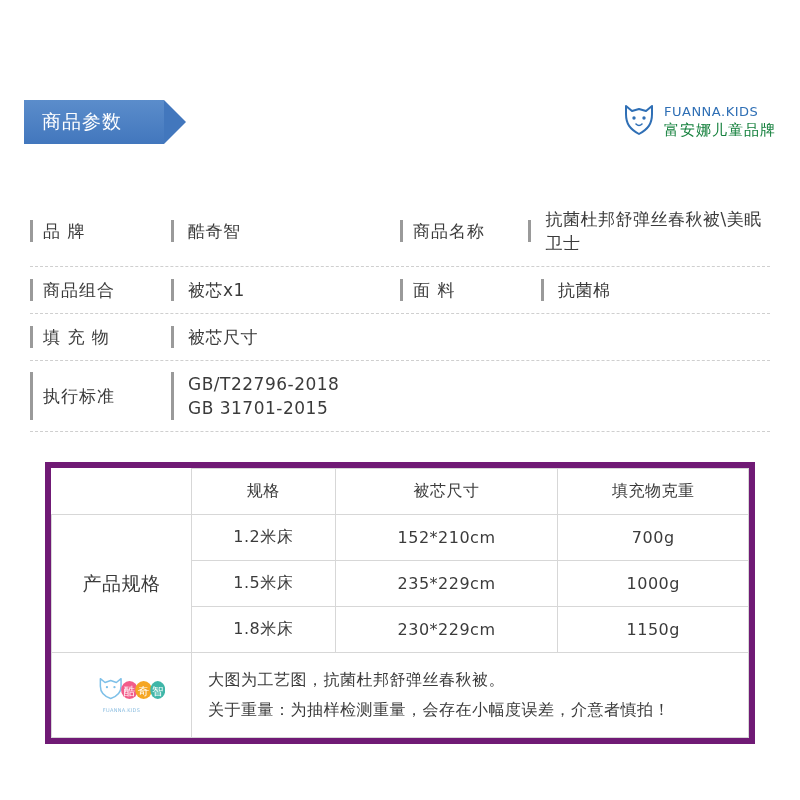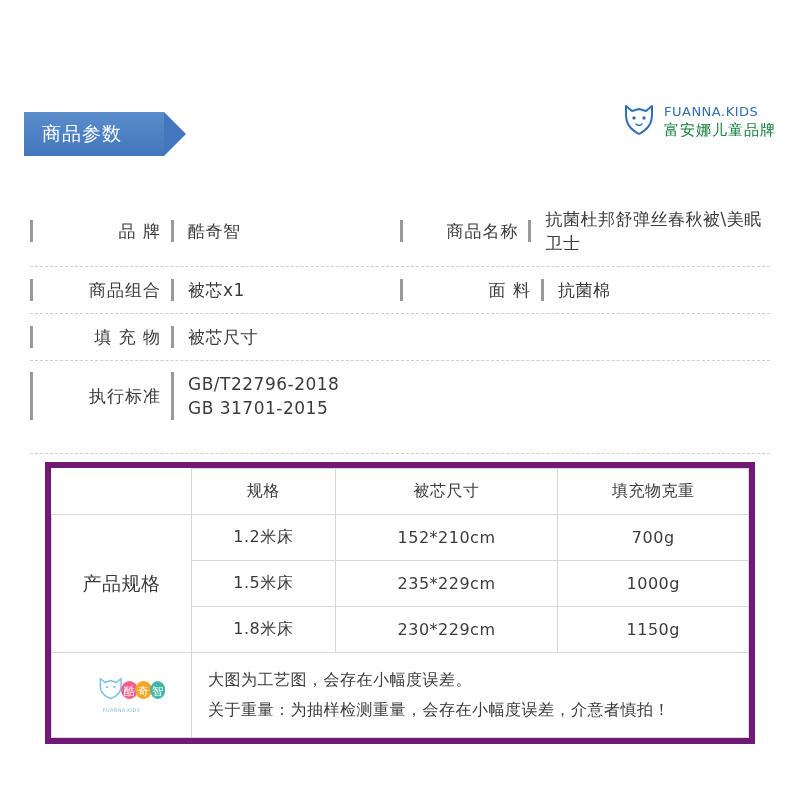--- a/index.html
+++ b/index.html
@@ -17,21 +17,21 @@
   }
 
   
   .header {
     position: absolute;
     top: 100px; left: 24px;
     width: 752px; height: 44px;
   }
   .title-banner {
     position: absolute;
-    left: 0; top: 12px;
+    left: 0; top: 0;
     width: 140px; height: 44px;
     background: #4a7fc1;
     background: linear-gradient(180deg, #5b8dcb 0%, #4277bd 100%);
     display: flex;
     align-items: center;
     padding-left: 18px;
     color: #ffffff;
     font-size: 19px;
     letter-spacing: 1px;
   }
@@ -71,21 +71,21 @@
   .specs {
     position: absolute;
     top: 196px; left: 30px;
     width: 740px;
   }
   .spec-row {
     display: flex;
     align-items: stretch;
     border-bottom: 1px dashed #cfcfcf;
   }
-  .spec-row:last-child { border-bottom: 1px dashed #cfcfcf; flex-direction: column; }
+  .spec-row:last-child { border-bottom: 1px dashed #cfcfcf; }
   .spec-cell {
     display: flex;
     align-items: center;
     padding: 11px 0;
   }
   .spec-cell.left  { width: 370px; }
   .spec-cell.right { width: 370px; }
   .bar {
     width: 3px;
     height: 22px;
@@ -112,21 +112,21 @@
   .spec-value {
     font-size: 17px;
     color: #3b3b3b;
     letter-spacing: 0.5px;
     line-height: 24px;
   }
   .label-fixed {
     width: 118px;
     display: flex;
     align-items: center;
-    justify-content: flex-end;
+    justify-content: flex-start;
   }
 
   
   .table-wrap {
     position: absolute;
     top: 462px; left: 45px;
     width: 710px;
     border: 6px solid #701a75;
   }
   table {
@@ -302,21 +302,21 @@
               <text x="53" y="22" font-size="12" fill="#ffffff" text-anchor="middle" font-family="DejaVu Sans, sans-serif">酷</text>
               <ellipse cx="68" cy="17" rx="9" ry="9.5" fill="#f5a623"></ellipse>
               <text x="68" y="22" font-size="12" fill="#ffffff" text-anchor="middle" font-family="DejaVu Sans, sans-serif">奇</text>
               <ellipse cx="83" cy="17" rx="8" ry="9.5" fill="#3fb6a8"></ellipse>
               <text x="83" y="22" font-size="12" fill="#ffffff" text-anchor="middle" font-family="DejaVu Sans, sans-serif">智</text>
             </svg>
             <span class="kid-sub">FUANNA.KIDS</span>
           </span>
         </td>
         <td class="notes-cell" colspan="3">
-          <div>大图为工艺图，会存在小幅度误差。</div>
+          <div>大图为工艺图，抗菌杜邦舒弹丝春秋被。</div>
           <div>关于重量：为抽样检测重量，会存在小幅度误差，介意者慎拍！</div>
         </td>
       </tr>
     </tbody>
       </table>
   </div>
 
 </div>
 
 </body></html>

